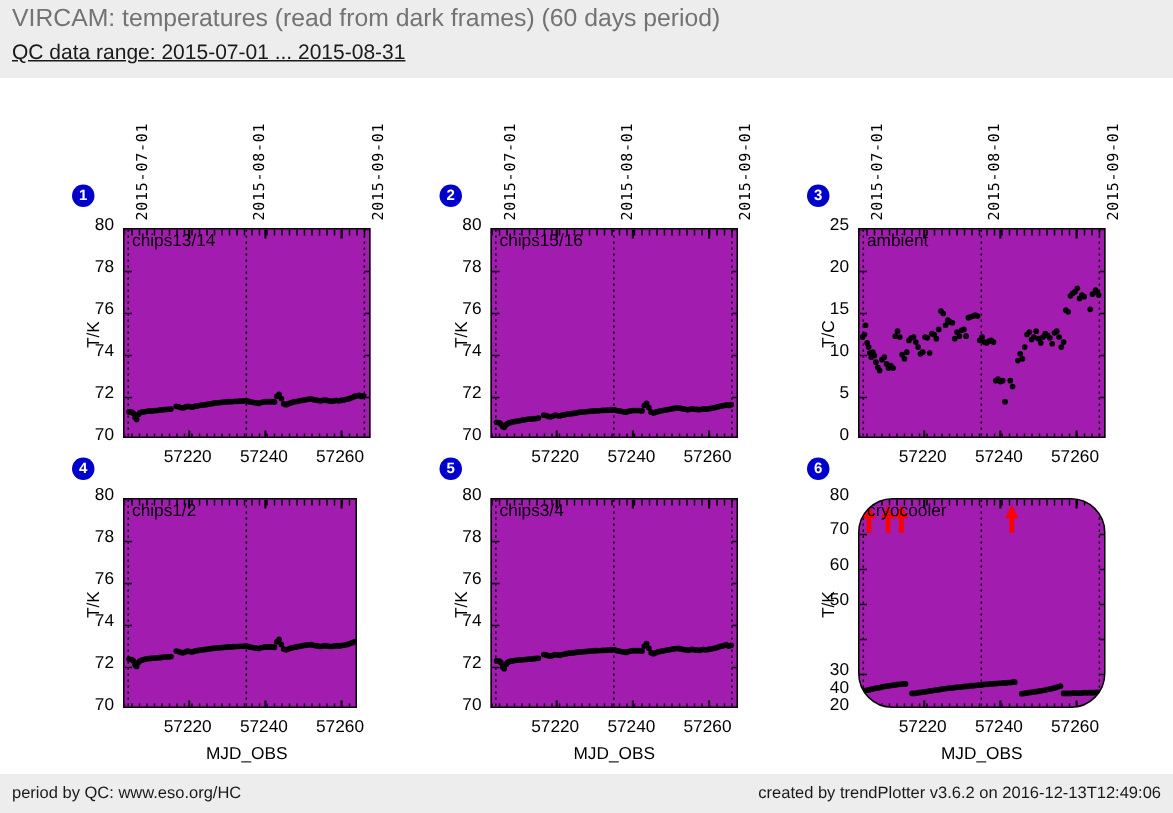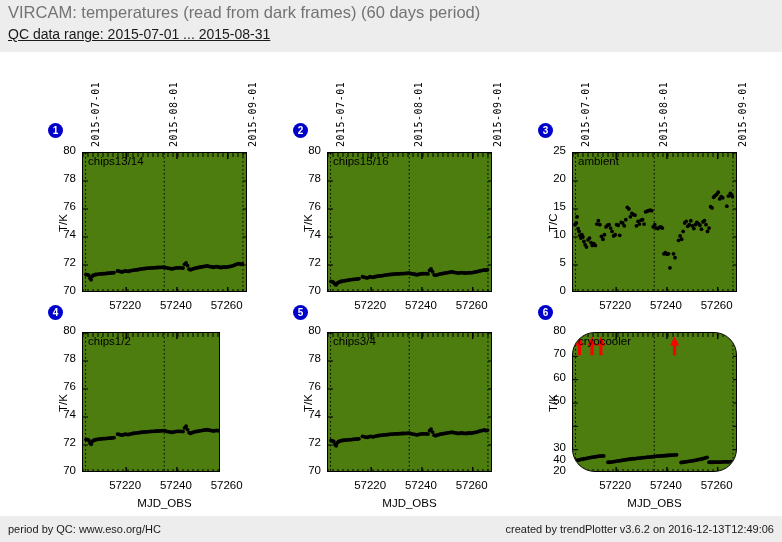--- a/index.html
+++ b/index.html
@@ -37,21 +37,21 @@
   .badge{
     position:absolute;
     width:15px;height:15px;border-radius:50%;
     background:#0000cc;
     color:#ffffff;font-size:10px;line-height:15px;
     text-align:center;font-weight:bold;
   }
   .plotbox{
     position:absolute;
     border:1.3px solid #000000;
-    background:#4d7c0f;
+    background:#a21caf;
     box-sizing:border-box;
     overflow:hidden;
   }
   .panel-label{
     position:absolute;left:5px;top:2px;
     font-size:11.5px;color:#000000;white-space:nowrap;
     z-index:5;
   }
   .ylab{
     position:absolute;
@@ -735,21 +735,21 @@
     <div class="ytick" style="left: 40px; top: 464px; width: 36px;">70</div>
     <div class="ytick" style="left: 40px; top: 436px; width: 36px;">72</div>
     <div class="ytick" style="left: 40px; top: 408px; width: 36px;">74</div>
     <div class="ytick" style="left: 40px; top: 380px; width: 36px;">76</div>
     <div class="ytick" style="left: 40px; top: 352px; width: 36px;">78</div>
     <div class="ytick" style="left: 40px; top: 324px; width: 36px;">80</div>
     <div class="xtick" style="left: 95.1538px; top: 479px; width: 60px;">57220</div>
     <div class="xtick" style="left: 145.923px; top: 479px; width: 60px;">57240</div>
     <div class="xtick" style="left: 196.692px; top: 479px; width: 60px;">57260</div>
     <div class="xlab" style="left: 114.5px; top: 497px; width: 100px;">MJD_OBS</div>
-    <div class="plotbox" style="left: 82px; top: 332px; width: 138px; height: 140px;">
+    <div class="plotbox" style="left: 82px; top: 332px; width: 156px; height: 140px;">
       <svg width="165" height="140">
         <line x1="0" x2="0" y1="0" y2="4" stroke="#000" stroke-width="1"></line>
         <line x1="0" x2="0" y1="140" y2="136" stroke="#000" stroke-width="1"></line>
         <line x1="5" x2="5" y1="0" y2="4" stroke="#000" stroke-width="1"></line>
         <line x1="5" x2="5" y1="140" y2="136" stroke="#000" stroke-width="1"></line>
         <line x1="10" x2="10" y1="0" y2="4" stroke="#000" stroke-width="1"></line>
         <line x1="10" x2="10" y1="140" y2="136" stroke="#000" stroke-width="1"></line>
         <line x1="15" x2="15" y1="0" y2="4" stroke="#000" stroke-width="1"></line>
         <line x1="15" x2="15" y1="140" y2="136" stroke="#000" stroke-width="1"></line>
         <line x1="20" x2="20" y1="0" y2="4" stroke="#000" stroke-width="1"></line>

